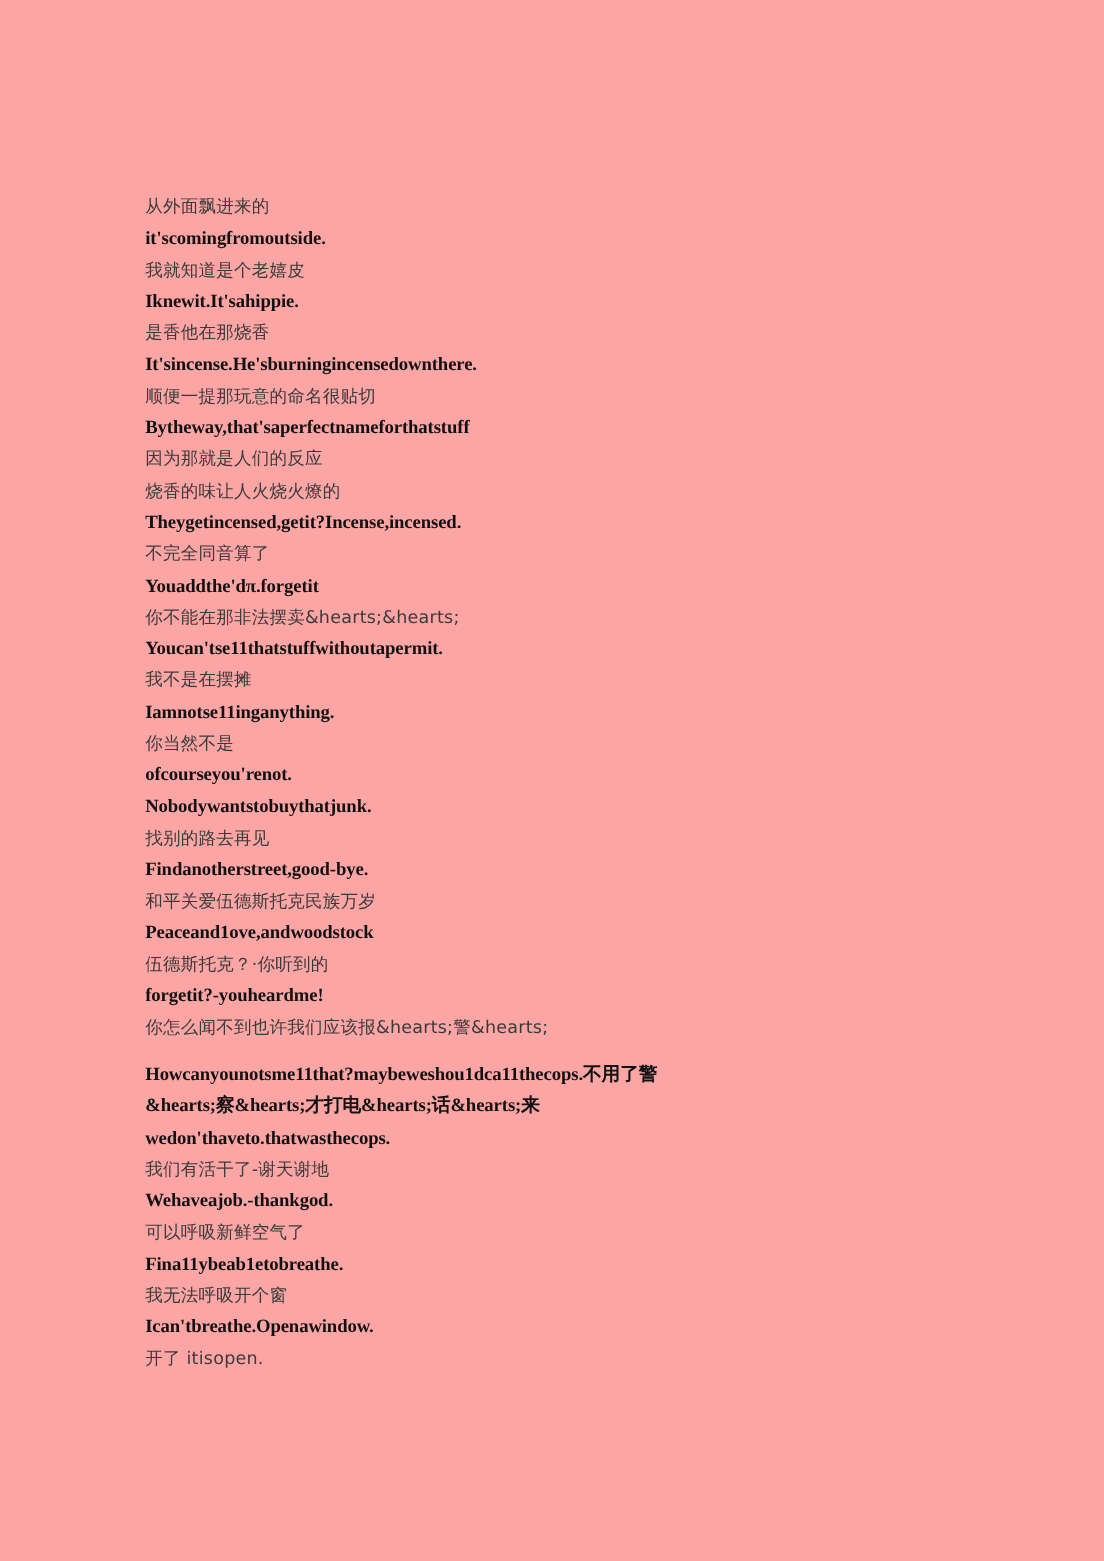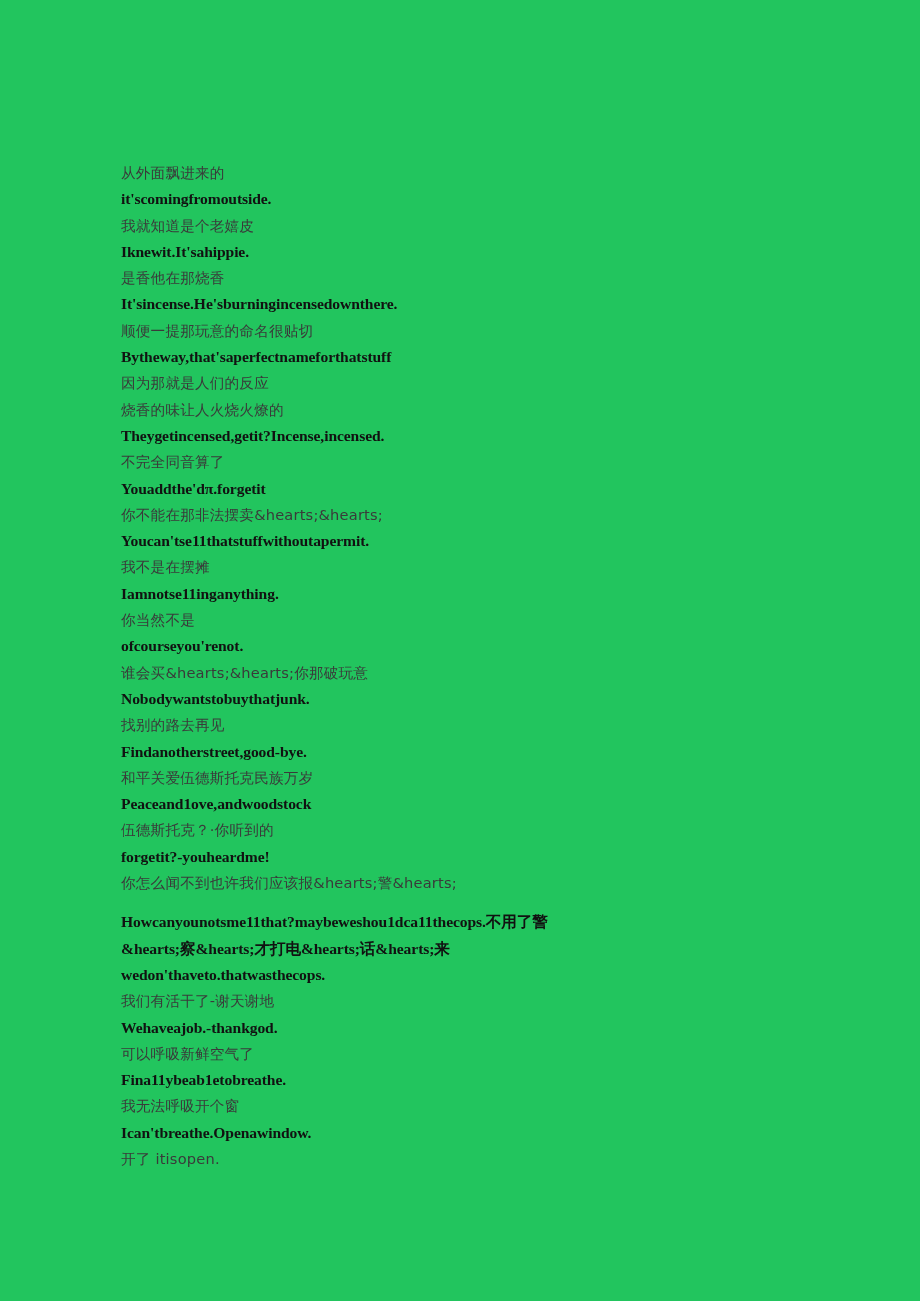--- a/index.html
+++ b/index.html
@@ -11,21 +11,21 @@
   body {
     width: 920px;
     height: 1301px;
     overflow: hidden;
     font-family: "Liberation Serif", "DejaVu Serif", serif;
   }
   .page {
     position: relative;
     width: 920px;
     height: 1301px;
-    background: #22c55e;
+    background: #fca5a5;
     box-sizing: border-box;
   }
   .doc-body {
     position: absolute;
     left: 121px;
     top: 160px;
     width: 470px;
   }
   .line {
     font-size: 15.4px;
@@ -79,21 +79,20 @@
       <p class="line cjk">烧香的味让人火烧火燎的</p>
       <p class="line latin">Theygetincensed,getit?Incense,incensed.</p>
       <p class="line cjk">不完全同音算了</p>
       <p class="line latin">Youaddthe'dπ.forgetit</p>
       <p class="line cjk">你不能在那非法摆卖&amp;hearts;&amp;hearts;</p>
       <p class="line latin">Youcan'tse11thatstuffwithoutapermit.</p>
       <p class="line cjk">我不是在摆摊</p>
       <p class="line latin">Iamnotse11inganything.</p>
       <p class="line cjk">你当然不是</p>
       <p class="line latin">ofcourseyou'renot.</p>
-      <p class="line cjk">谁会买&amp;hearts;&amp;hearts;你那破玩意</p>
       <p class="line latin">Nobodywantstobuythatjunk.</p>
       <p class="line cjk">找别的路去再见</p>
       <p class="line latin">Findanotherstreet,good-bye.</p>
       <p class="line cjk">和平关爱伍德斯托克民族万岁</p>
       <p class="line latin">Peaceand1ove,andwoodstock</p>
       <p class="line cjk">伍德斯托克？·你听到的</p>
       <p class="line latin">forgetit?-youheardme!</p>
       <p class="line cjk">你怎么闻不到也许我们应该报&amp;hearts;警&amp;hearts;</p>
       <p class="line mixed">Howcanyounotsme11that?maybeweshou1dca11thecops.不用了警&amp;hearts;察&amp;hearts;才打电&amp;hearts;话&amp;hearts;来</p>
       <p class="line latin">wedon'thaveto.thatwasthecops.</p>

